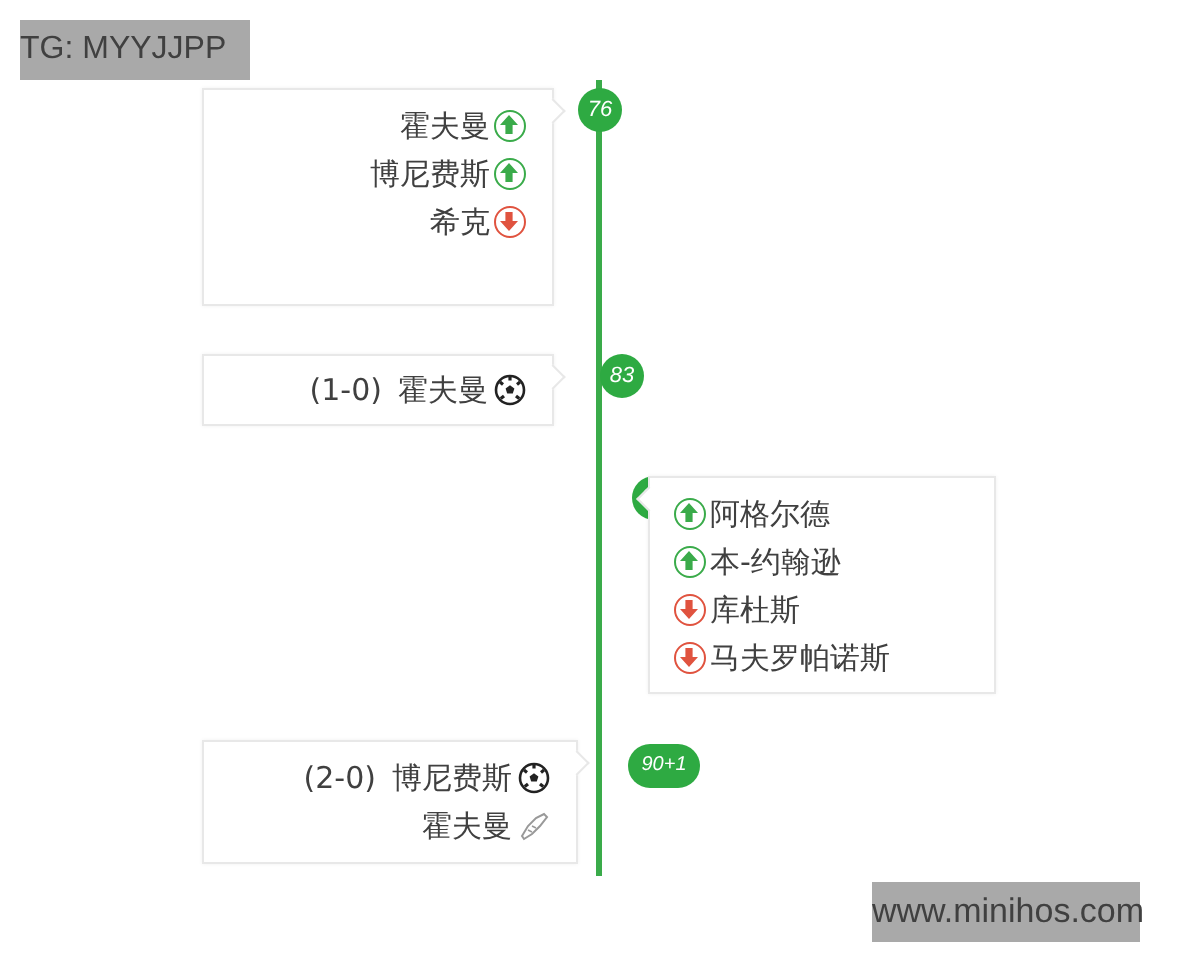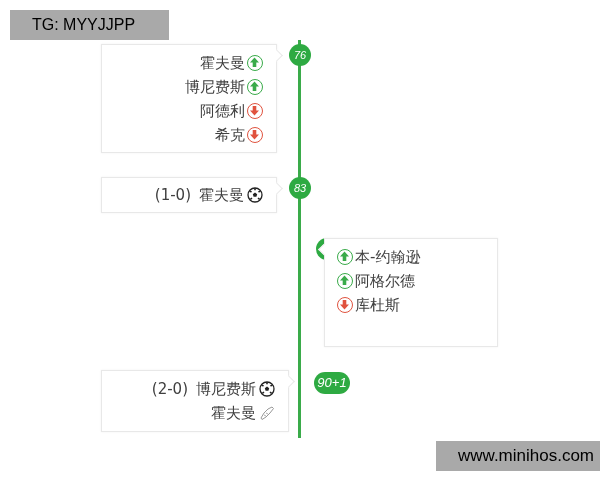--- a/index.html
+++ b/index.html
@@ -12,26 +12,26 @@
     font-family: "DejaVu Sans", "Liberation Sans", sans-serif;
   }
   .stage {
     position: relative;
     width: 600px;
     height: 480px;
   }
   .watermark {
     position: absolute;
     background: #a9a9a9;
-    color: #000000;
+    color: #404040;
     font-family: "Liberation Sans", sans-serif;
     font-size: 16px;
     line-height: 30px;
     height: 30px;
-    padding: 0 22px;
+    padding: 0 0;
     white-space: nowrap;
   }
   .wm-top { left: 10px; top: 10px; width: 115px; }
   .wm-bottom { left: 436px; top: 441px; width: 134px; font-size: 17px; }
 
   .timeline-line {
     position: absolute;
     left: 298px;
     top: 40px;
     width: 3px;
@@ -44,21 +44,21 @@
     color: #ffffff;
     font-family: "Liberation Sans", sans-serif;
     font-size: 11px;
     text-align: center;
     border-radius: 11px;
     height: 22px;
     line-height: 22px;
     font-style: italic;
   }
   .mb-circle { width: 22px; }
-  .mb-pill { width: 36px; font-size: 13px; margin-left: 32px; }
+  .mb-pill { width: 36px; font-size: 10px; margin-left: 32px; }
 
   .card {
     position: absolute;
     background: #ffffff;
     border: 1px solid #e8e8e8;
     box-shadow: 0 0 2px rgba(0,0,0,0.06);
     box-sizing: border-box;
   }
   .card::after {
     content: "";
@@ -134,38 +134,30 @@
     </div>
     <div class="row">
       <span>博尼费斯</span>
       <span class="ico up">
         <svg width="13" height="13" viewBox="0 0 13 13">
             <path d="M6.5 1.5 L11 6.5 L8.3 6.5 L8.3 11 L4.7 11 L4.7 6.5 L2 6.5 Z" fill="#3aab4a"></path>
           </svg>
       </span>
     </div>
     <div class="row">
-      <span>阿德利</span>
-      <span class="ico down">
-        <svg width="13" height="13" viewBox="0 0 13 13">
-            <path d="M6.5 11.5 L11 6.5 L8.3 6.5 L8.3 2 L4.7 2 L4.7 6.5 L2 6.5 Z" fill="#e0533f"></path>
-          </svg>
-      </span>
-    </div>
-    <div class="row">
       <span>希克</span>
       <span class="ico down">
         <svg width="13" height="13" viewBox="0 0 13 13">
             <path d="M6.5 11.5 L11 6.5 L8.3 6.5 L8.3 2 L4.7 2 L4.7 6.5 L2 6.5 Z" fill="#e0533f"></path>
           </svg>
       </span>
     </div>
   </div>
 
-  <div class="minute-badge mb-circle" style="left:289px; top:177px;">83</div>
+  <div class="minute-badge mb-circle" style="left:300px; top:177px;">83</div>
   <div class="card left" style="left:101px; top:177px; width:176px; height:36px; padding-top:5px;">
     <div class="row">
       <span class="score">(1-0)</span>
       <span>霍夫曼</span>
       <span class="ico" style="margin-left:3px;">
         <svg width="16" height="16" viewBox="0 0 16 16">
           <circle cx="8" cy="8" r="7" fill="#ffffff" stroke="#222" stroke-width="1.3"></circle>
           <polygon points="8,5.6 10.2,7.2 9.4,9.8 6.6,9.8 5.8,7.2" fill="#222"></polygon>
           <path d="M8 1.2 L8 3.2 M3 4 L4.5 5.2 M13 4 L11.5 5.2 M3.4 12.3 L5 11 M12.6 12.3 L11 11" stroke="#222" stroke-width="1.6"></path>
         </svg>
@@ -174,37 +166,45 @@
   </div>
 
   <div class="minute-badge mb-circle" style="left:290px; top:238px;margin-left:26px;">86</div>
   <div class="card right" style="left:324px; top:238px; width:174px; height:109px; padding-top:6px;">
     <div class="row">
       <span class="ico up">
         <svg width="13" height="13" viewBox="0 0 13 13">
             <path d="M6.5 1.5 L11 6.5 L8.3 6.5 L8.3 11 L4.7 11 L4.7 6.5 L2 6.5 Z" fill="#3aab4a"></path>
           </svg>
       </span>
+      <span>阿格尔德</span>
+    </div>
+    <div class="row">
+      <span class="ico up">
+        <svg width="13" height="13" viewBox="0 0 13 13">
+            <path d="M6.5 1.5 L11 6.5 L8.3 6.5 L8.3 11 L4.7 11 L4.7 6.5 L2 6.5 Z" fill="#3aab4a"></path>
+          </svg>
+      </span>
       <span>本-约翰逊</span>
     </div>
     <div class="row">
-      <span class="ico up">
-        <svg width="13" height="13" viewBox="0 0 13 13">
-            <path d="M6.5 1.5 L11 6.5 L8.3 6.5 L8.3 11 L4.7 11 L4.7 6.5 L2 6.5 Z" fill="#3aab4a"></path>
-          </svg>
-      </span>
-      <span>阿格尔德</span>
-    </div>
-    <div class="row">
       <span class="ico down">
         <svg width="13" height="13" viewBox="0 0 13 13">
             <path d="M6.5 11.5 L11 6.5 L8.3 6.5 L8.3 2 L4.7 2 L4.7 6.5 L2 6.5 Z" fill="#e0533f"></path>
           </svg>
       </span>
       <span>库杜斯</span>
+    </div>
+    <div class="row">
+      <span class="ico down">
+        <svg width="13" height="13" viewBox="0 0 13 13">
+            <path d="M6.5 11.5 L11 6.5 L8.3 6.5 L8.3 2 L4.7 2 L4.7 6.5 L2 6.5 Z" fill="#e0533f"></path>
+          </svg>
+      </span>
+      <span>马夫罗帕诺斯</span>
     </div>
   </div>
 
   <div class="minute-badge mb-pill" style="left:282px; top:372px;">90+1</div>
   <div class="card left" style="left:101px; top:370px; width:188px; height:62px; padding-top:6px;">
     <div class="row">
       <span class="score">(2-0)</span>
       <span>博尼费斯</span>
       <span class="ico" style="margin-left:3px;">
         <svg width="16" height="16" viewBox="0 0 16 16">

